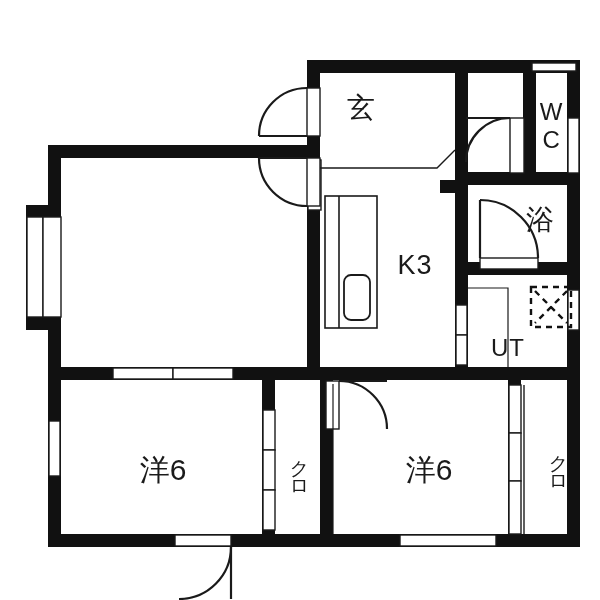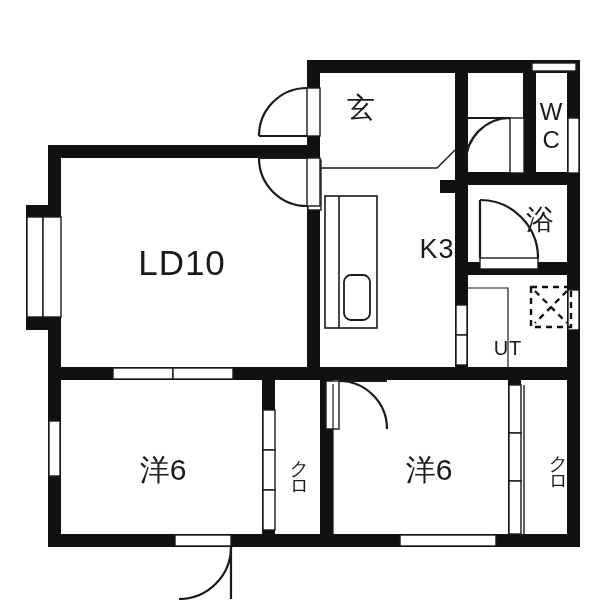--- a/index.html
+++ b/index.html
@@ -33,21 +33,21 @@
     white-space: nowrap;
     line-height: 1;
     text-align: center;
     transform: translate(-50%, -50%);
     pointer-events: none;
   }
   .lbl-ld10  { font-size: 35px; letter-spacing: 1px; }
   .lbl-k3    { font-size: 27px; letter-spacing: 1px; }
   .lbl-wc    { font-size: 24px; line-height: 1.05; }
   .lbl-yoku  { font-size: 28px; }
-  .lbl-ut    { font-size: 20px; letter-spacing: 1px; }
+  .lbl-ut    { font-size: 24px; letter-spacing: 1px; }
   .lbl-gen   { font-size: 28px; }
   .lbl-you   { font-size: 30px; margin-top: 11px; }
   .lbl-kuro  { font-size: 19px; line-height: 1.0; }
 </style>
 </head>
 <body>
 
 <div id="floorplan-root">
 
   <svg class="plan" viewBox="0 0 600 600">
@@ -204,23 +204,22 @@
       </g>
 
       <g fill="none" stroke="#1a1a1a" stroke-width="1.2">
         <path d="M 468 288 L 508 288 L 508 367"></path>
       </g>
 
     </g>
 
   </svg>
 
-  <div class="room-label lbl-ld10" style="left:182px; top:262px;">LD10</div>
-
-  <div class="room-label lbl-k3" style="left:415px; top:249px;margin-left:22px;">K3</div>
+
+  <div class="room-label lbl-k3" style="left:415px; top:265px;">K3</div>
 
   <div class="room-label lbl-gen" style="left:361px; top:108px;">玄</div>
 
   <div class="room-label lbl-wc" style="left:551px; top:128px;"><span style="display:inline-block; writing-mode:vertical-rl; text-orientation:upright; letter-spacing:1px;">WC</span></div>
 
   <div class="room-label lbl-yoku" style="left:540px; top:220px;">浴</div>
 
   <div class="room-label lbl-ut" style="left:508px; top:348px;">UT</div>
 
   <div class="room-label lbl-you" style="left:163px; top:459px;">洋6</div>

